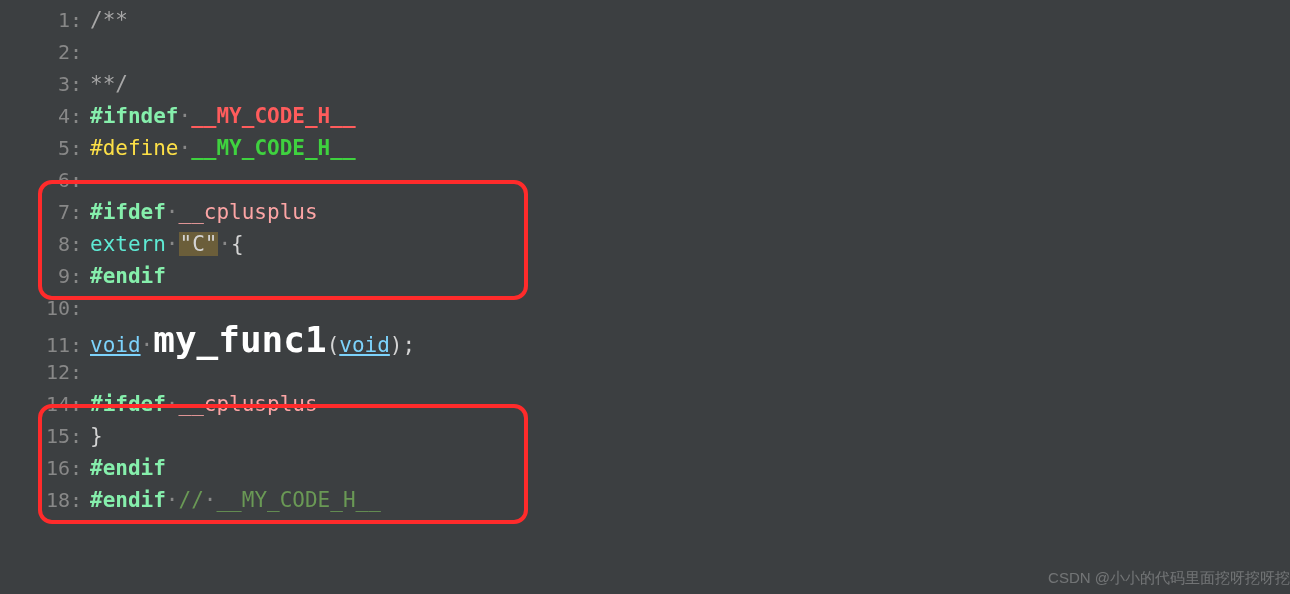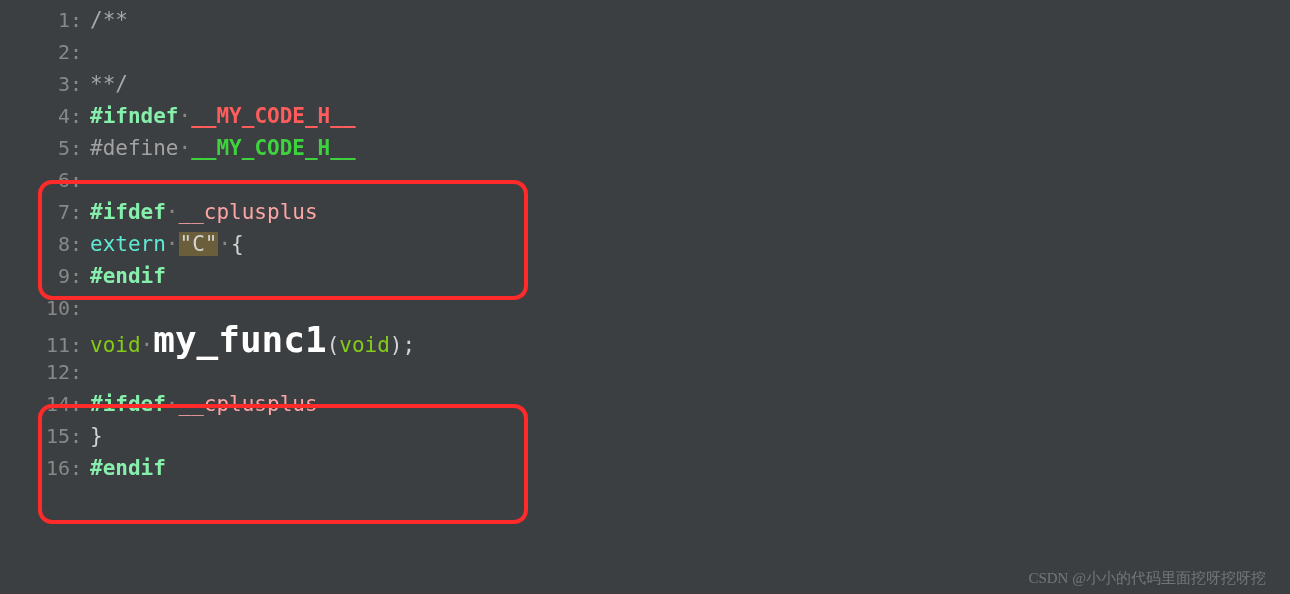--- a/index.html
+++ b/index.html
@@ -32,46 +32,46 @@
     font-size: 20px;
   }
   .code {
     white-space: pre;
   }
   .comment-gray { color: #a8a8a8; }
   .kw-white { color: #86efac; font-weight: bold; }
   .dot { color: #888; }
   .macro-red { color: #ff5c5c; font-weight: bold; }
   .macro-green { color: #3fd23f; font-weight: bold; }
-  .define-green { color: #a3a3a3; }
+  .define-green { color: #fde047; }
   .cpp-white { color: #fca5a5; }
   .extern-green { color: #5eead4; }
   .string-bg {
     background: #6b5e3a;
     color: #d4d4d4;
     padding: 0 1px;
   }
   .brace { color: #d4d4d4; }
-  .void-green { color: #84cc16; }
+  .void-green { color: #7dd3fc; text-decoration: underline; }
   .func-white { color: #ffffff; font-size: 36px; font-weight: bold; }
   .paren { color: #d4d4d4; }
   .semi { color: #d4d4d4; }
   .comment-green { color: #6a9955; }
   .hilite-box {
     position: absolute;
     border: 4px solid #ff2b2b;
     border-radius: 14px;
     pointer-events: none;
   }
   .watermark {
     position: absolute;
-    right: 24px;
+    right: 0;
     bottom: 6px;
     color: rgba(255,255,255,0.28);
-    font-family: Liberation Serif, serif;
+    font-family: Liberation Sans, sans-serif;
     font-size: 15px;
   }
 </style>
 </head>
 <body>
 
 <div class="editor">
 
   <div class="line">
     <span class="gutter">1:</span>
@@ -141,19 +141,23 @@
     <span class="gutter">15:</span>
     <span class="code"><span class="brace">}</span></span>
   </div>
 
   <div class="line">
     <span class="gutter">16:</span>
     <span class="code"><span class="kw-white">#endif</span></span>
   </div>
 
 
+  <div class="line">
+    <span class="gutter">18:</span>
+    <span class="code"><span class="kw-white">#endif</span><span class="dot">·</span><span class="comment-green">//</span><span class="dot">·</span><span class="comment-green">__MY_CODE_H__</span></span>
+  </div>
 
   <div class="hilite-box" style="left:38px; top:180px; width:490px; height:120px;"></div>
   <div class="hilite-box" style="left:38px; top:404px; width:490px; height:120px;"></div>
 
 </div>
 
 <div class="watermark">CSDN @小小的代码里面挖呀挖呀挖</div>
 
 </body></html>

